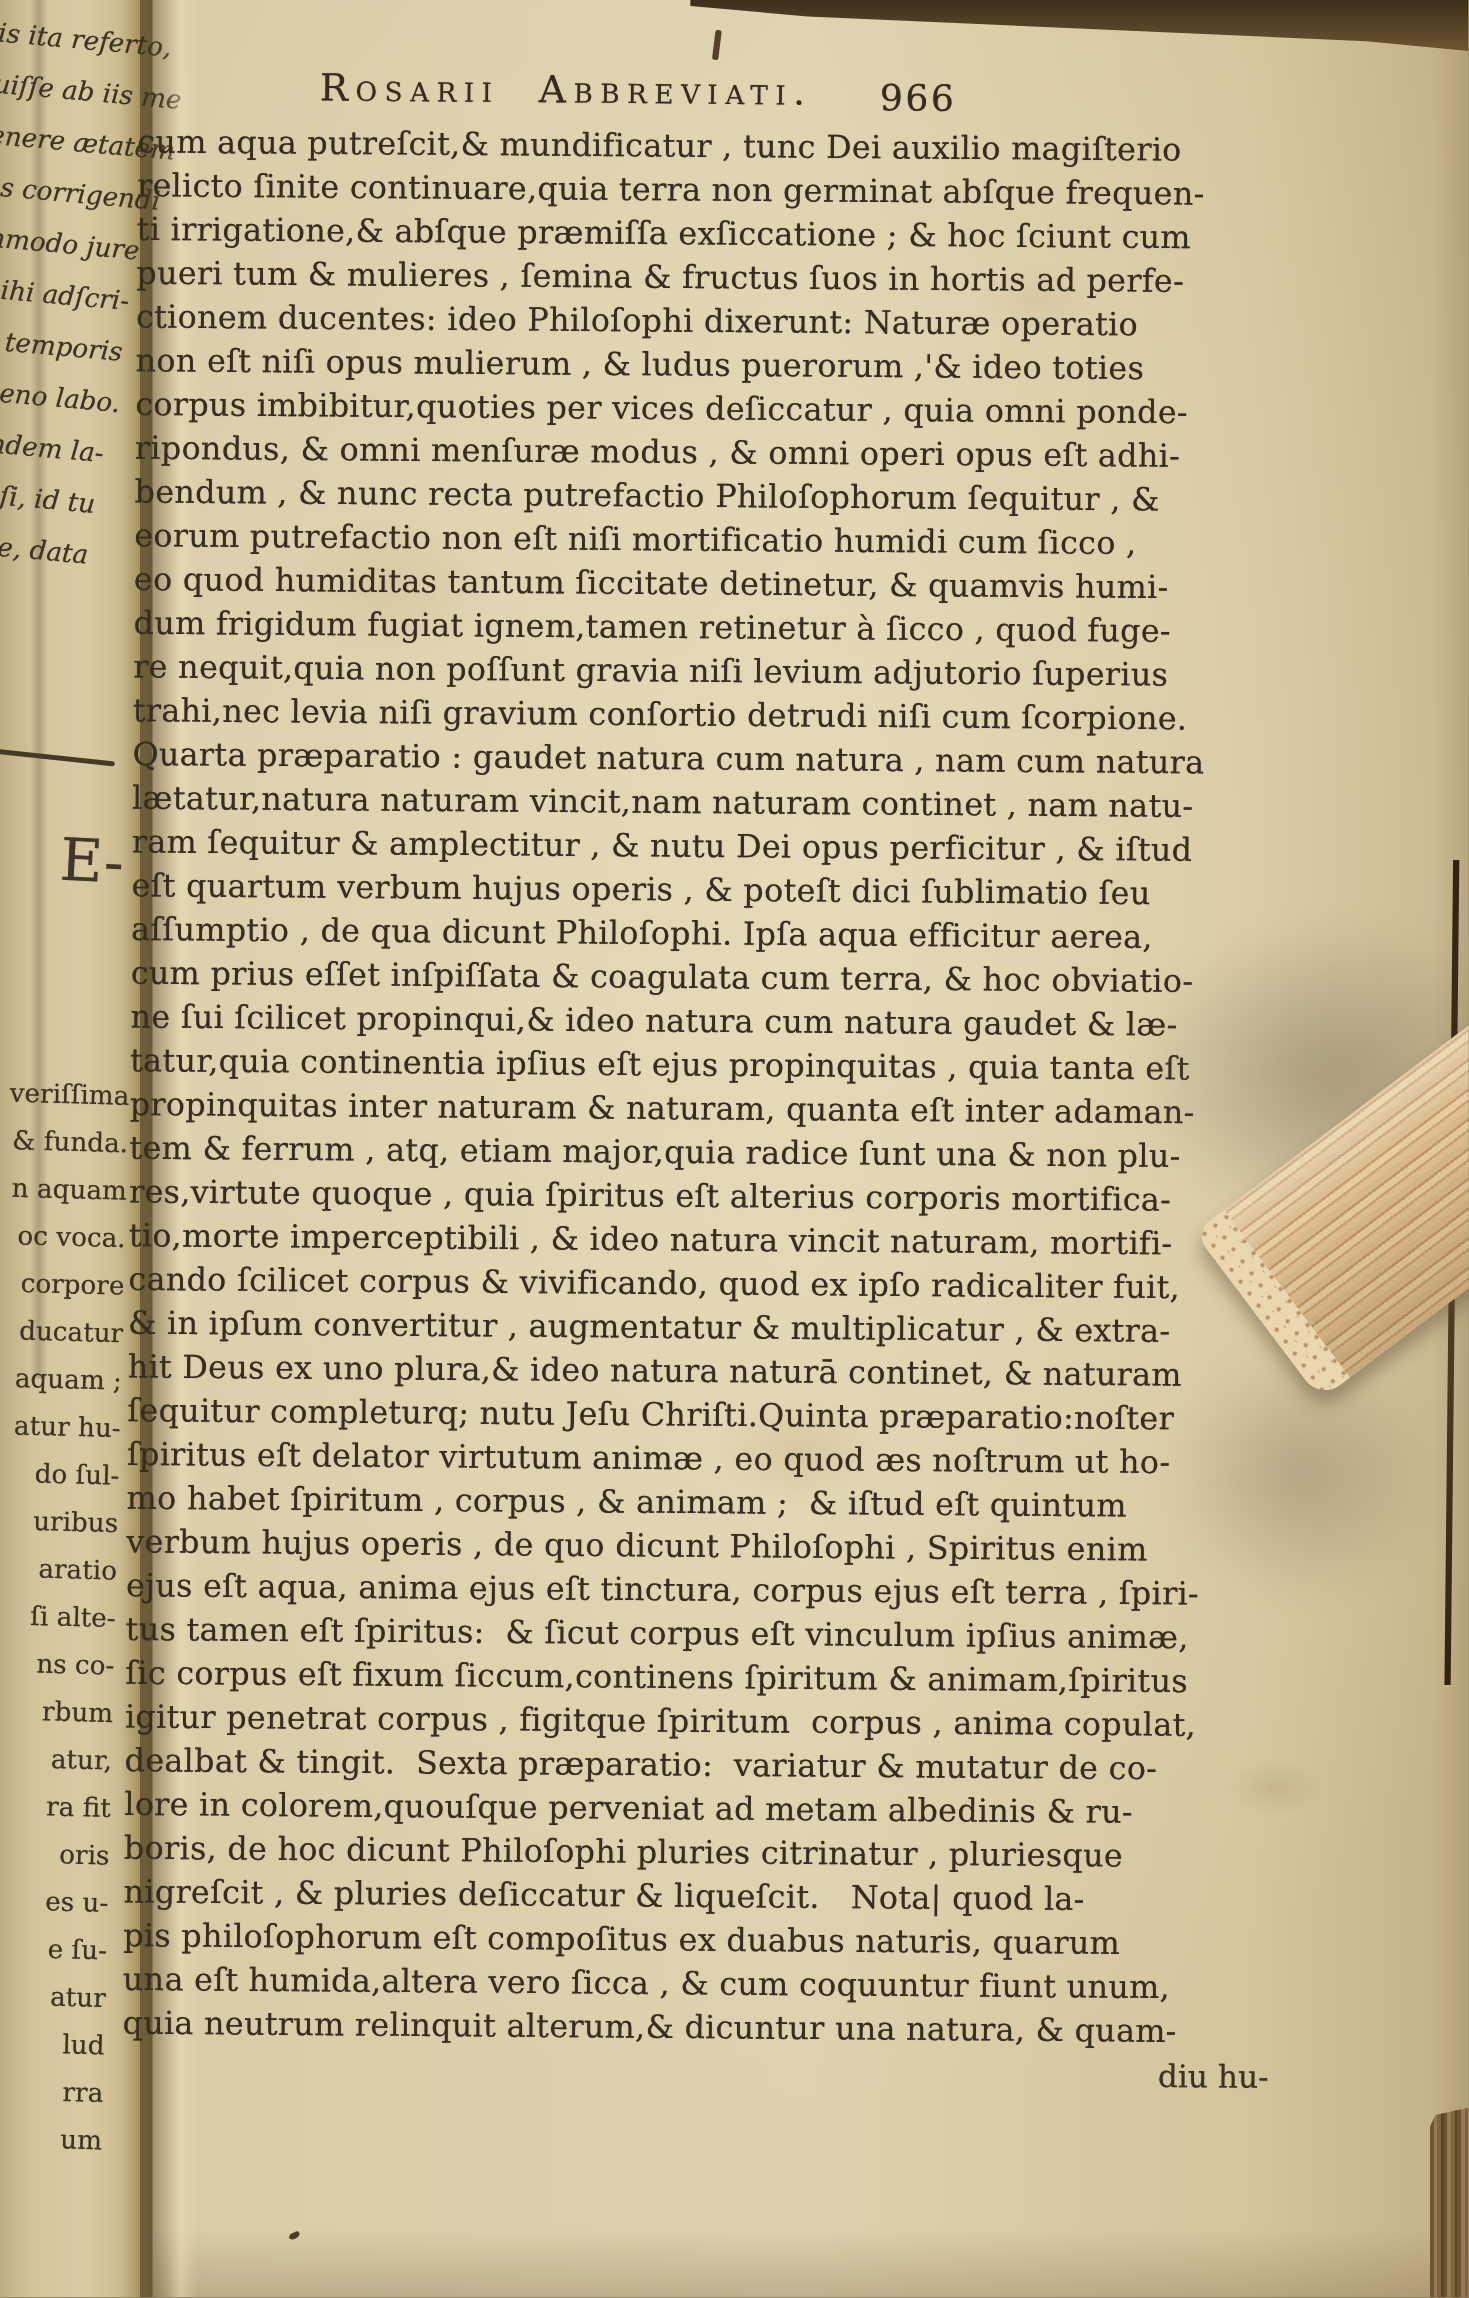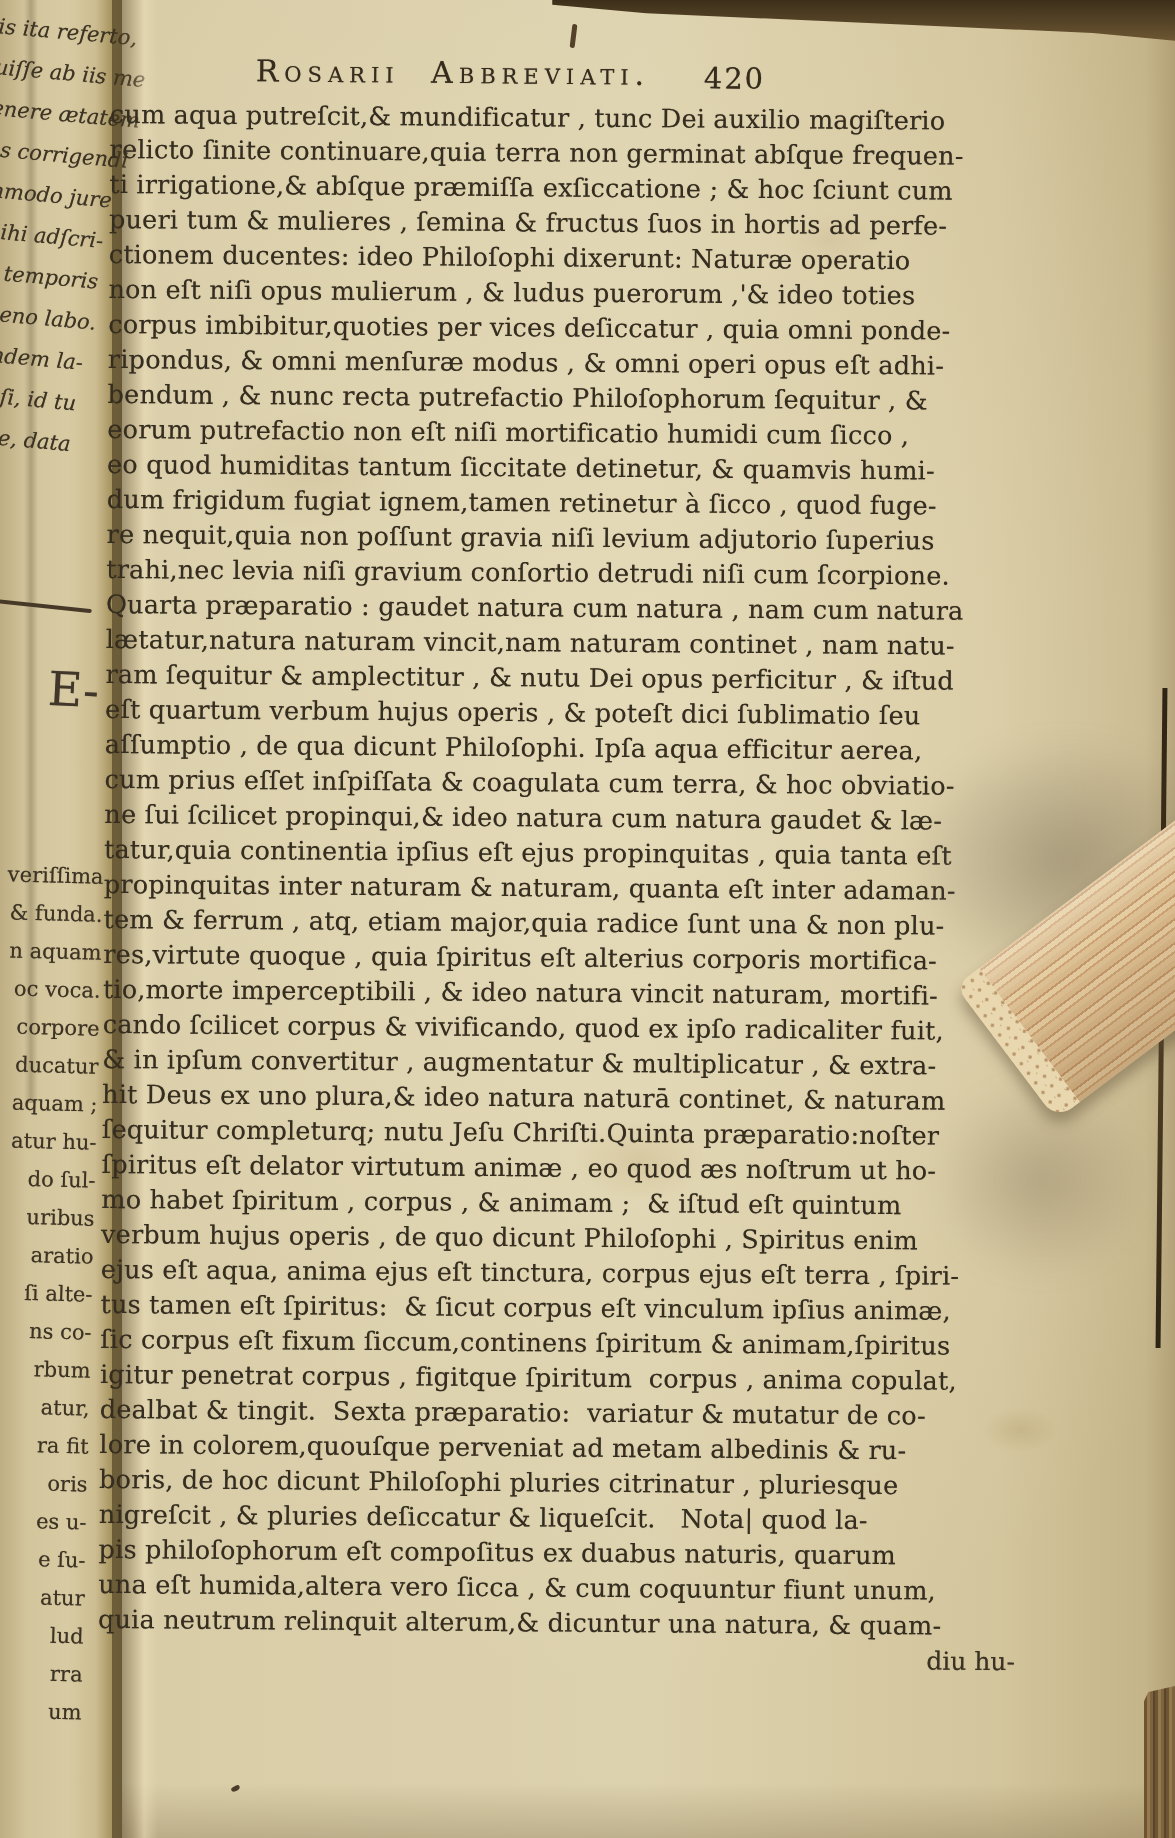--- a/index.html
+++ b/index.html
@@ -147,21 +147,21 @@
         <li>rra</li>
         <li>um</li>
       </ul>
   </div>
 
   <div class="gutter"></div>
 
   <div class="main-page">
     <div class="header">
       <span class="header-title">Rosarii Abbreviati.</span>
-      <span class="page-number">420</span>
+      <span class="page-number">966</span>
     </div>
     <div class="body-text">
         <div class="line">cum aqua putreſcit,&amp; mundificatur , tunc Dei auxilio magiſterio</div>
         <div class="line">relicto ſinite continuare,quia terra non germinat abſque frequen-</div>
         <div class="line">ti irrigatione,&amp; abſque præmiſſa exſiccatione ; &amp; hoc ſciunt cum</div>
         <div class="line">pueri tum &amp; mulieres , ſemina &amp; fructus ſuos in hortis ad perfe-</div>
         <div class="line">ctionem ducentes: ideo Philoſophi dixerunt: Naturæ operatio</div>
         <div class="line">non eſt niſi opus mulierum , &amp; ludus puerorum ,'&amp; ideo toties</div>
         <div class="line">corpus imbibitur,quoties per vices deſiccatur , quia omni ponde-</div>
         <div class="line">ripondus, &amp; omni menſuræ modus , &amp; omni operi opus eſt adhi-</div>

